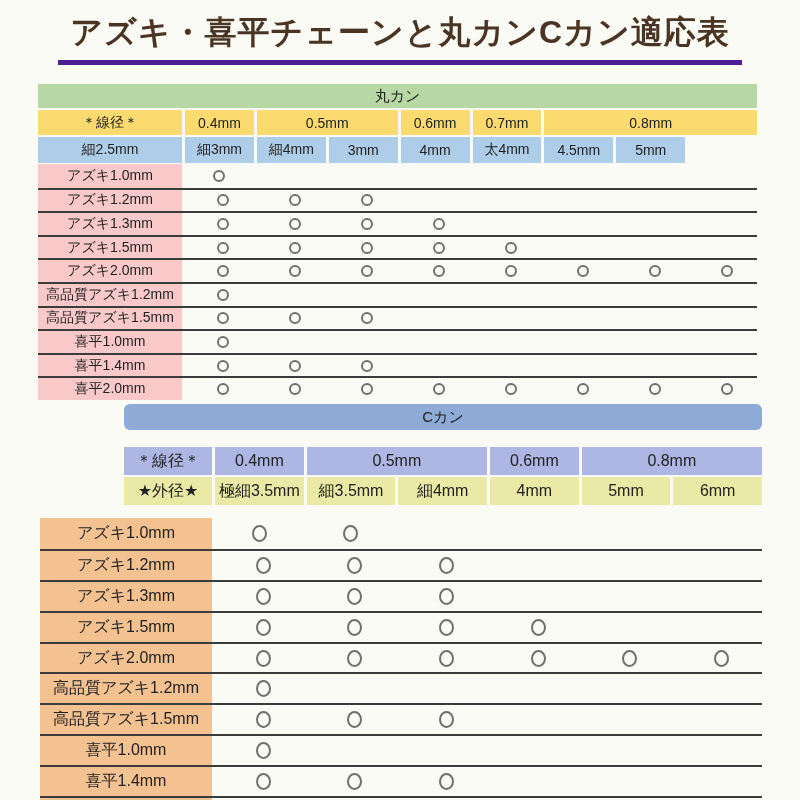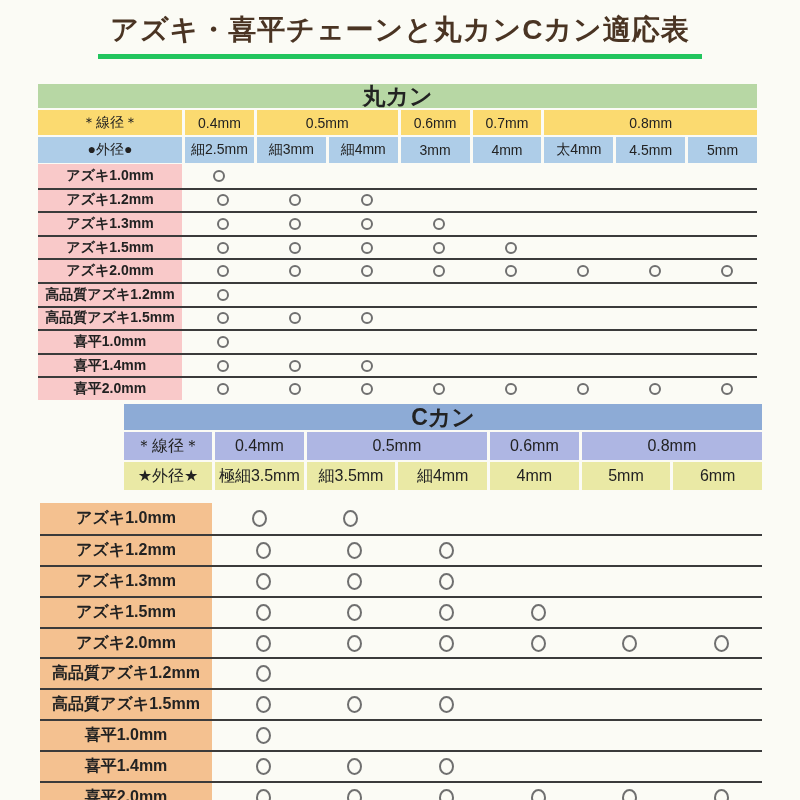--- a/index.html
+++ b/index.html
@@ -10,37 +10,37 @@
     position: relative;
     overflow: hidden;
     color: #222222;
   }
   .title-wrap {
     position: absolute; top: 11px; left: 0;
     width: 800px; text-align: center;
   }
   .page-title {
     display: inline-block;
-    font-size: 28px;
+    font-size: 32px;
     font-weight: bold;
     color: #4a3423;
     letter-spacing: 1px;
-    border-bottom: 5px solid #22c55e;
+    border-bottom: 5px solid #4c1d95;
     padding: 0 12px 5px 12px;
   }
   .table { position: absolute; }
   .t1 { top: 84px;  left: 38px; width: 719px; }
   .t2 { top: 404px; left: 40px; width: 722px; }
 
   .bar {
     display: flex; align-items: center; justify-content: center;
-    font-weight: bold; font-size: 23px;
+    font-weight: normal; font-size: 15px;
   }
   .t1 .bar { height: 24px; margin-bottom: 2px; background: #b7d7a4; width: 719px; }
-  .t2 .bar { height: 26px; margin-bottom: 2px; background: #8dabd6; width: 638px; margin-left: 84px; }
+  .t2 .bar { height: 26px; margin-bottom: 17px; background: #8dabd6; width: 638px; margin-left: 84px; border-radius: 6px; }
 
   .hrow, .row { display: grid; column-gap: 3px; }
   .t1 .hrow, .t1 .row { grid-template-columns: 144px repeat(8, 1fr); }
   .t2 .row  { grid-template-columns: 172px repeat(6, 1fr); }
   .t2 .hrow { grid-template-columns: 88px  repeat(6, 1fr); width: 638px; margin-left: 84px; }
 
   .t1 .hrow.wire  { height: 25px; margin-bottom: 2px; }
   .t1 .hrow.outer { height: 26px; margin-bottom: 1px; }
   .t2 .hrow.wire  { height: 28px; margin-bottom: 2px; }
   .t2 .hrow.outer { height: 28px; margin-bottom: 13px; }
@@ -56,21 +56,21 @@
   .t2 .wire  .hcell { background: #aeb6e3; }
   .t2 .outer .hcell { background: #eae9a5; }
 
   .t1 .row { height: 23.6px; }
   .t2 .row { height: 30.9px; }
   .row + .row { border-top: 2px solid #3b3b3b; gap: 11px; }
 
   .cell {
     display: flex; align-items: center; justify-content: center;
   }
-  .row .label { font-weight: bold; }
+  .row .label { font-weight: normal; }
   .t1 .row .label { background: #f9c9c9; font-size: 14px; }
   .t2 .row .label { background: #f4c190; font-size: 16px; }
 
   .mark { border: 2px solid #6f6f6f; border-radius: 50%; }
   .t1 .mark { width: 12px; height: 12px; }
   .t2 .mark { width: 15px; height: 17px; }
 </style>
 </head>
 <body>
 
@@ -82,21 +82,20 @@
   <div class="bar">丸カン</div>
   <div class="hrow wire">
     <div class="hcell">＊線径＊</div>
   <div class="hcell">0.4mm</div>
       <div class="hcell" style="grid-column: span 2;">0.5mm</div>
       <div class="hcell">0.6mm</div>
       <div class="hcell">0.7mm</div>
       <div class="hcell" style="grid-column: span 3;">0.8mm</div>
     </div>
   <div class="hrow outer">
-    <div class="hcell">●外径●</div>
   <div class="hcell">細2.5mm</div>
       <div class="hcell">細3mm</div>
       <div class="hcell">細4mm</div>
       <div class="hcell">3mm</div>
       <div class="hcell">4mm</div>
       <div class="hcell">太4mm</div>
       <div class="hcell">4.5mm</div>
       <div class="hcell">5mm</div>
     </div>
   <div class="tbody">

